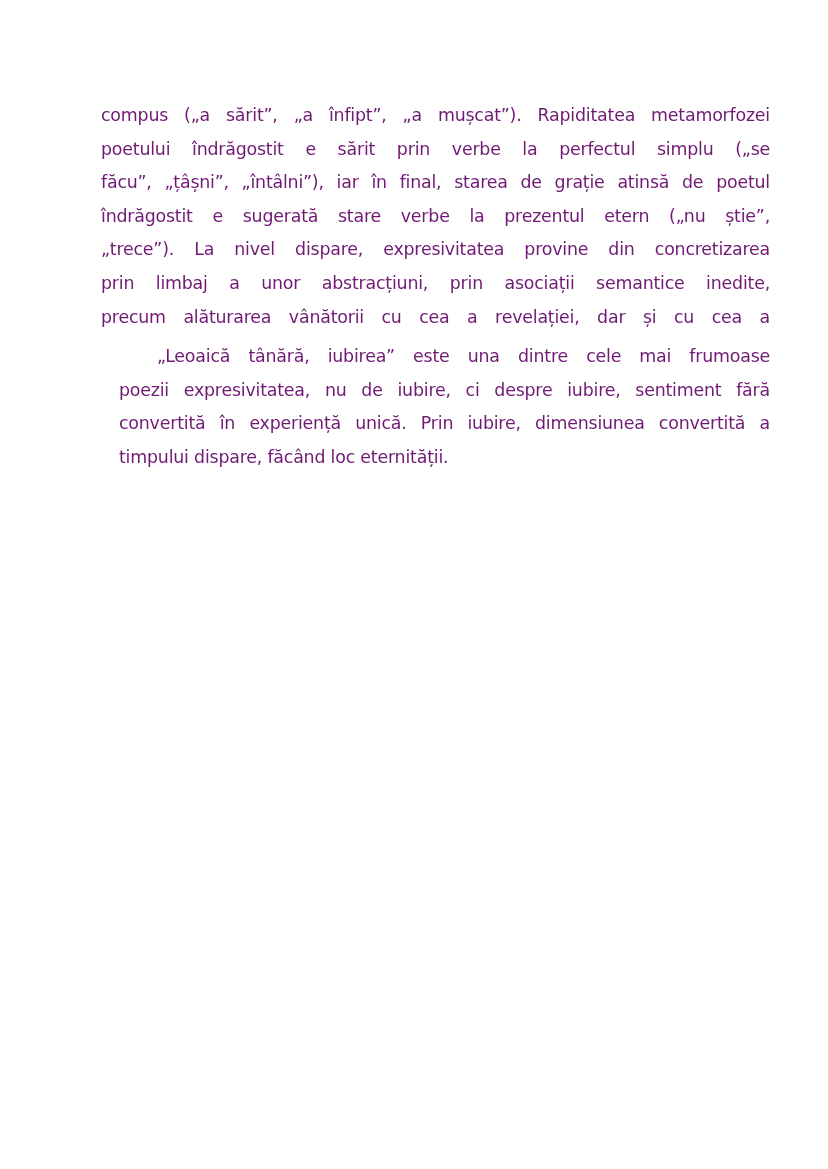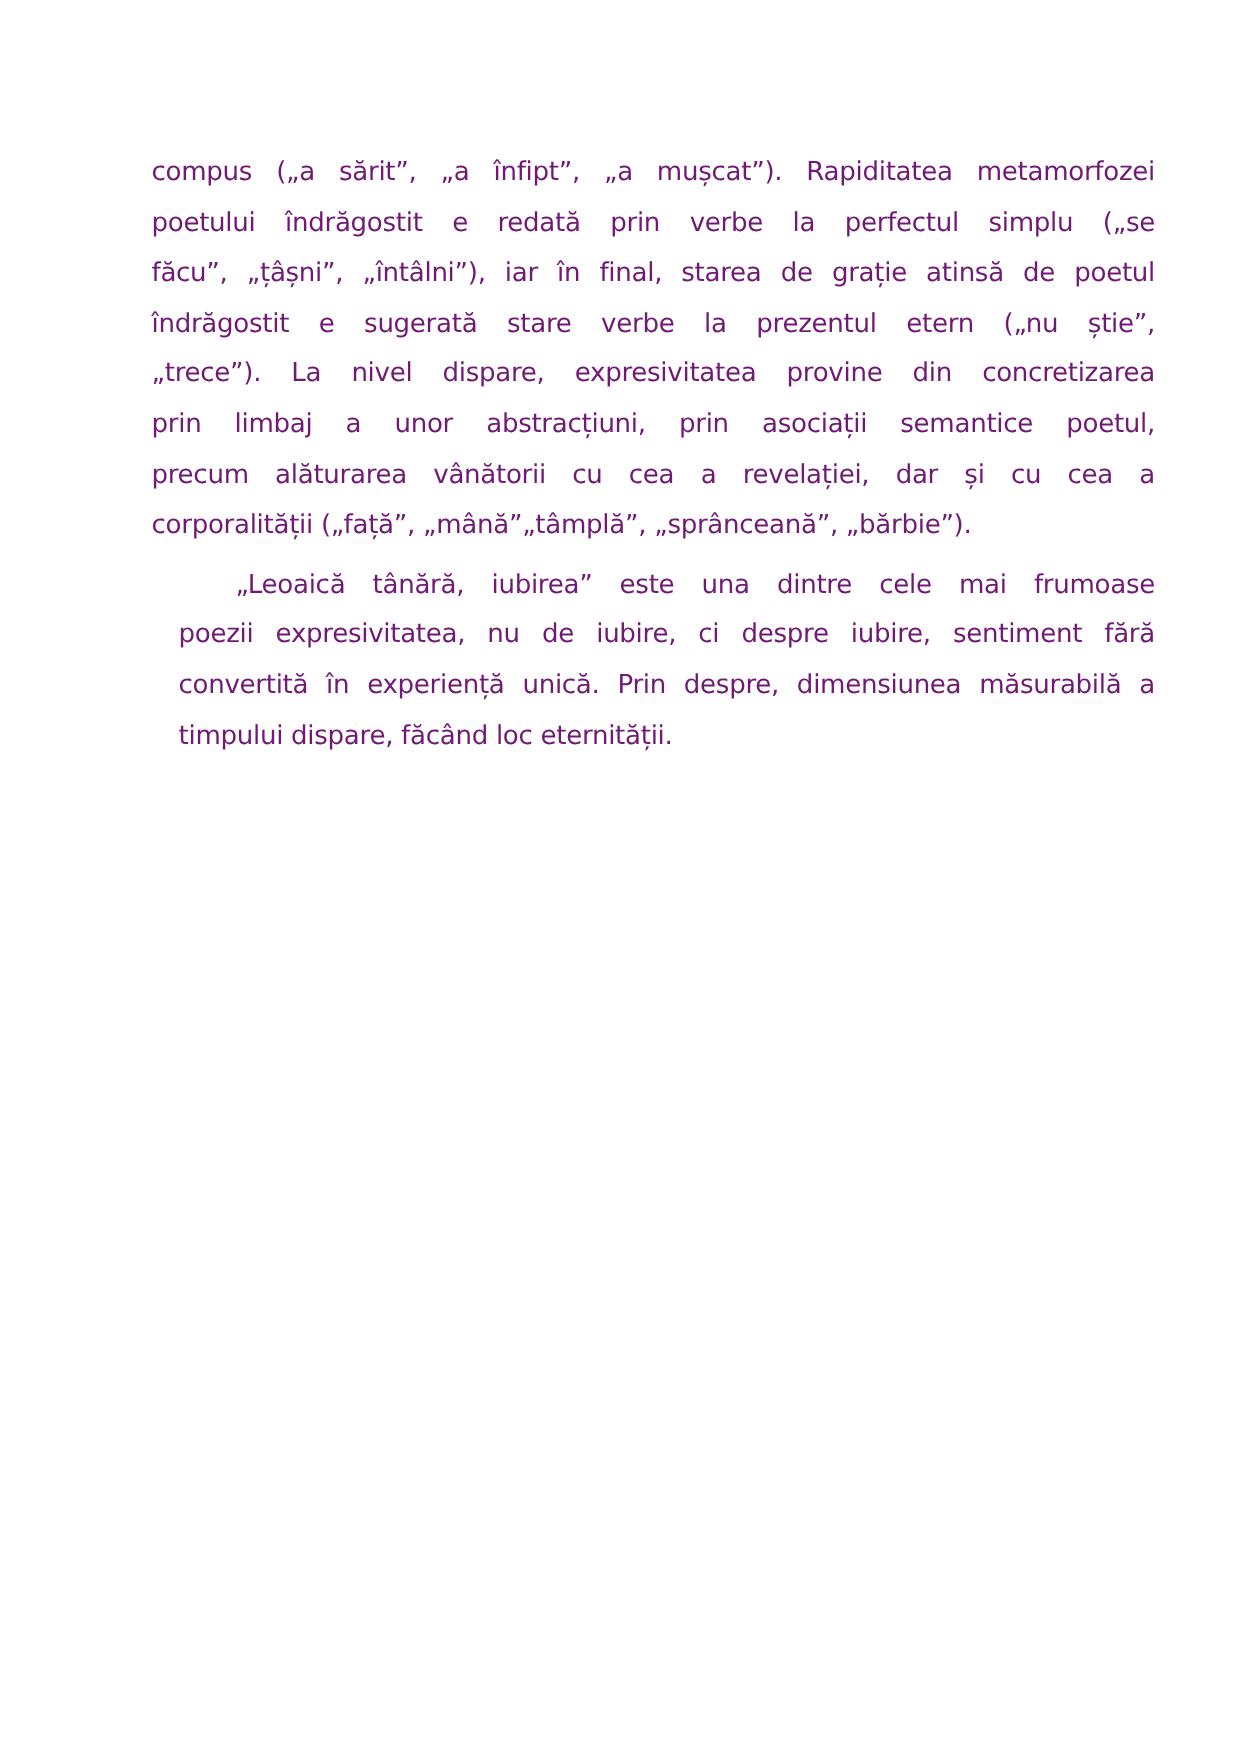--- a/index.html
+++ b/index.html
@@ -44,27 +44,26 @@
       margin-top: 6px;
       margin-left: 18px;
     }
   </style>
 </head>
 <body>
 
 <div class="page">
   <div class="para">
     <div class="line">compus („a sărit”, „a înfipt”, „a mușcat”). Rapiditatea metamorfozei</div>
-    <div class="line">poetului îndrăgostit e redată prin verbe la perfectul simplu („se</div>
+    <div class="line">poetului îndrăgostit e sărit prin verbe la perfectul simplu („se</div>
     <div class="line">făcu”, „țâșni”, „întâlni”), iar în final, starea de grație atinsă de poetul</div>
     <div class="line">îndrăgostit e sugerată stare verbe la prezentul etern („nu știe”,</div>
     <div class="line">„trece”). La nivel dispare, expresivitatea provine din concretizarea</div>
-    <div class="line">prin limbaj a unor abstracțiuni, prin asociații semantice poetul,</div>
+    <div class="line">prin limbaj a unor abstracțiuni, prin asociații semantice inedite,</div>
     <div class="line">precum alăturarea vânătorii cu cea a revelației, dar și cu cea a</div>
-    <div class="line last">corporalității („față”, „mână”„tâmplă”, „sprânceană”, „bărbie”).</div>
   </div>
   <div class="para">
     <div class="line indent">„Leoaică tânără, iubirea” este una dintre cele mai frumoase</div>
     <div class="line">poezii expresivitatea, nu de iubire, ci despre iubire, sentiment fără</div>
-    <div class="line">convertită în experiență unică. Prin despre, dimensiunea măsurabilă a</div>
+    <div class="line">convertită în experiență unică. Prin iubire, dimensiunea convertită a</div>
     <div class="line last">timpului dispare, făcând loc eternității.</div>
   </div>
 </div>
 
 </body></html>

